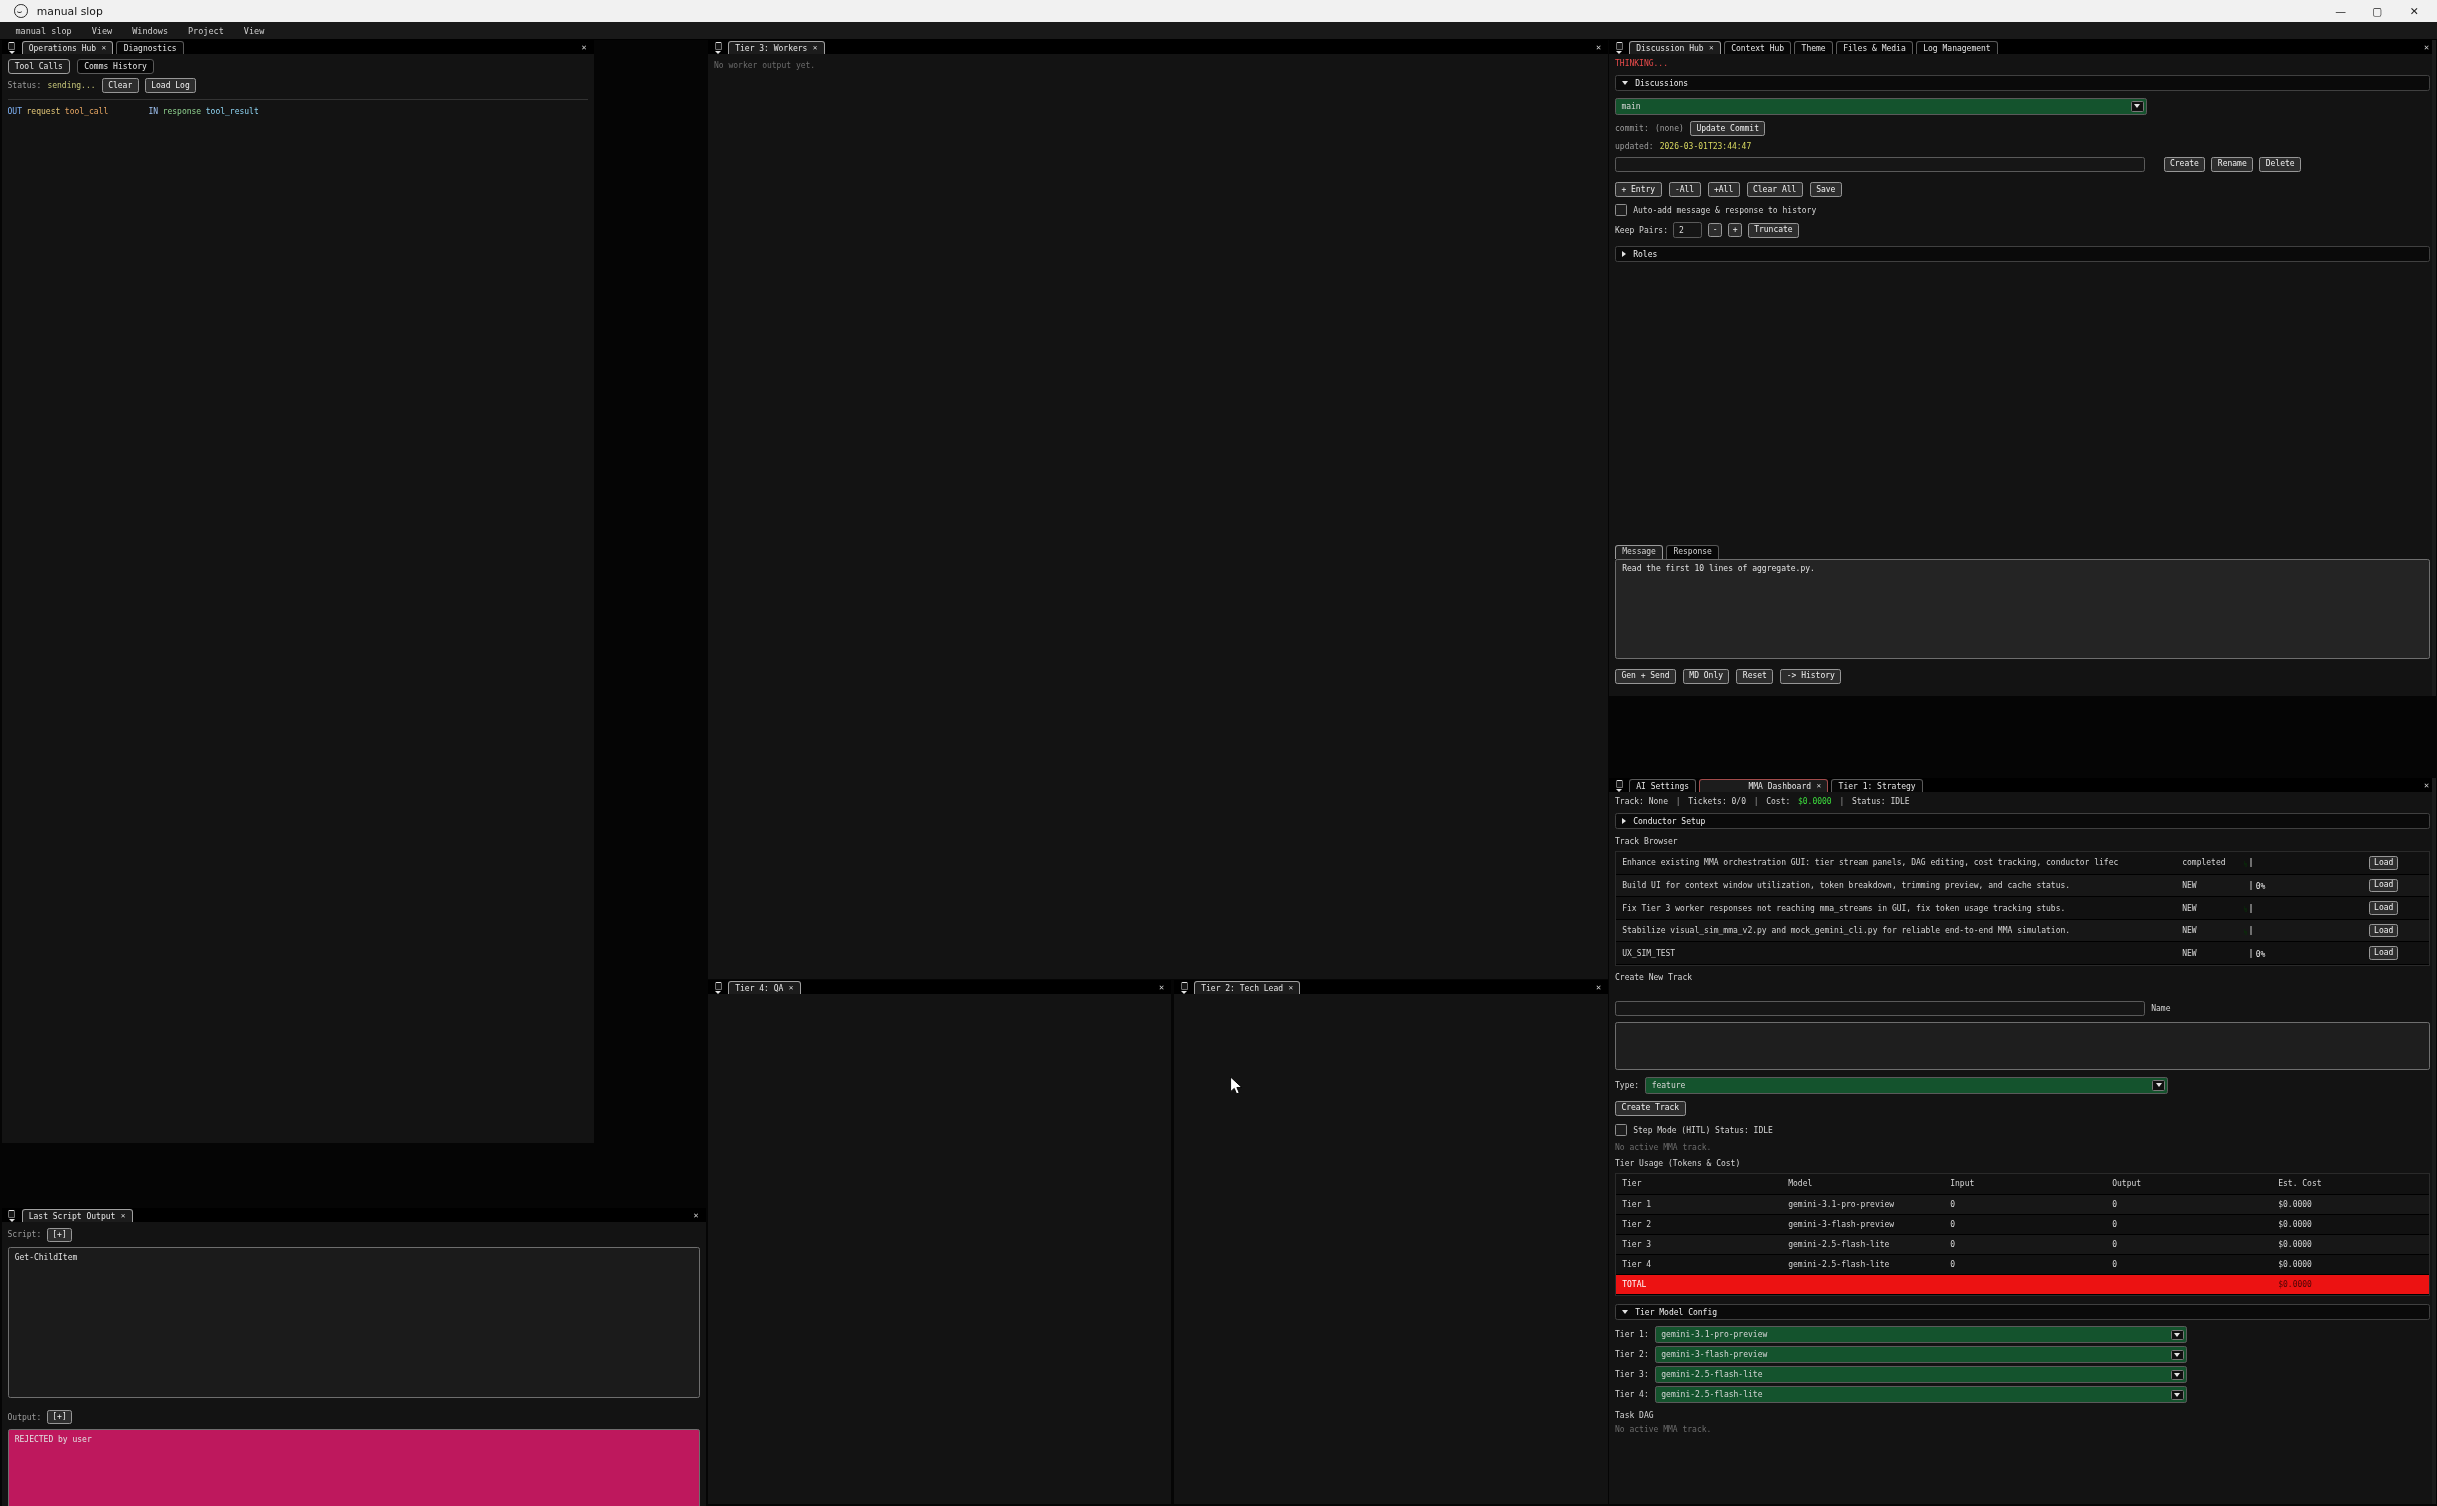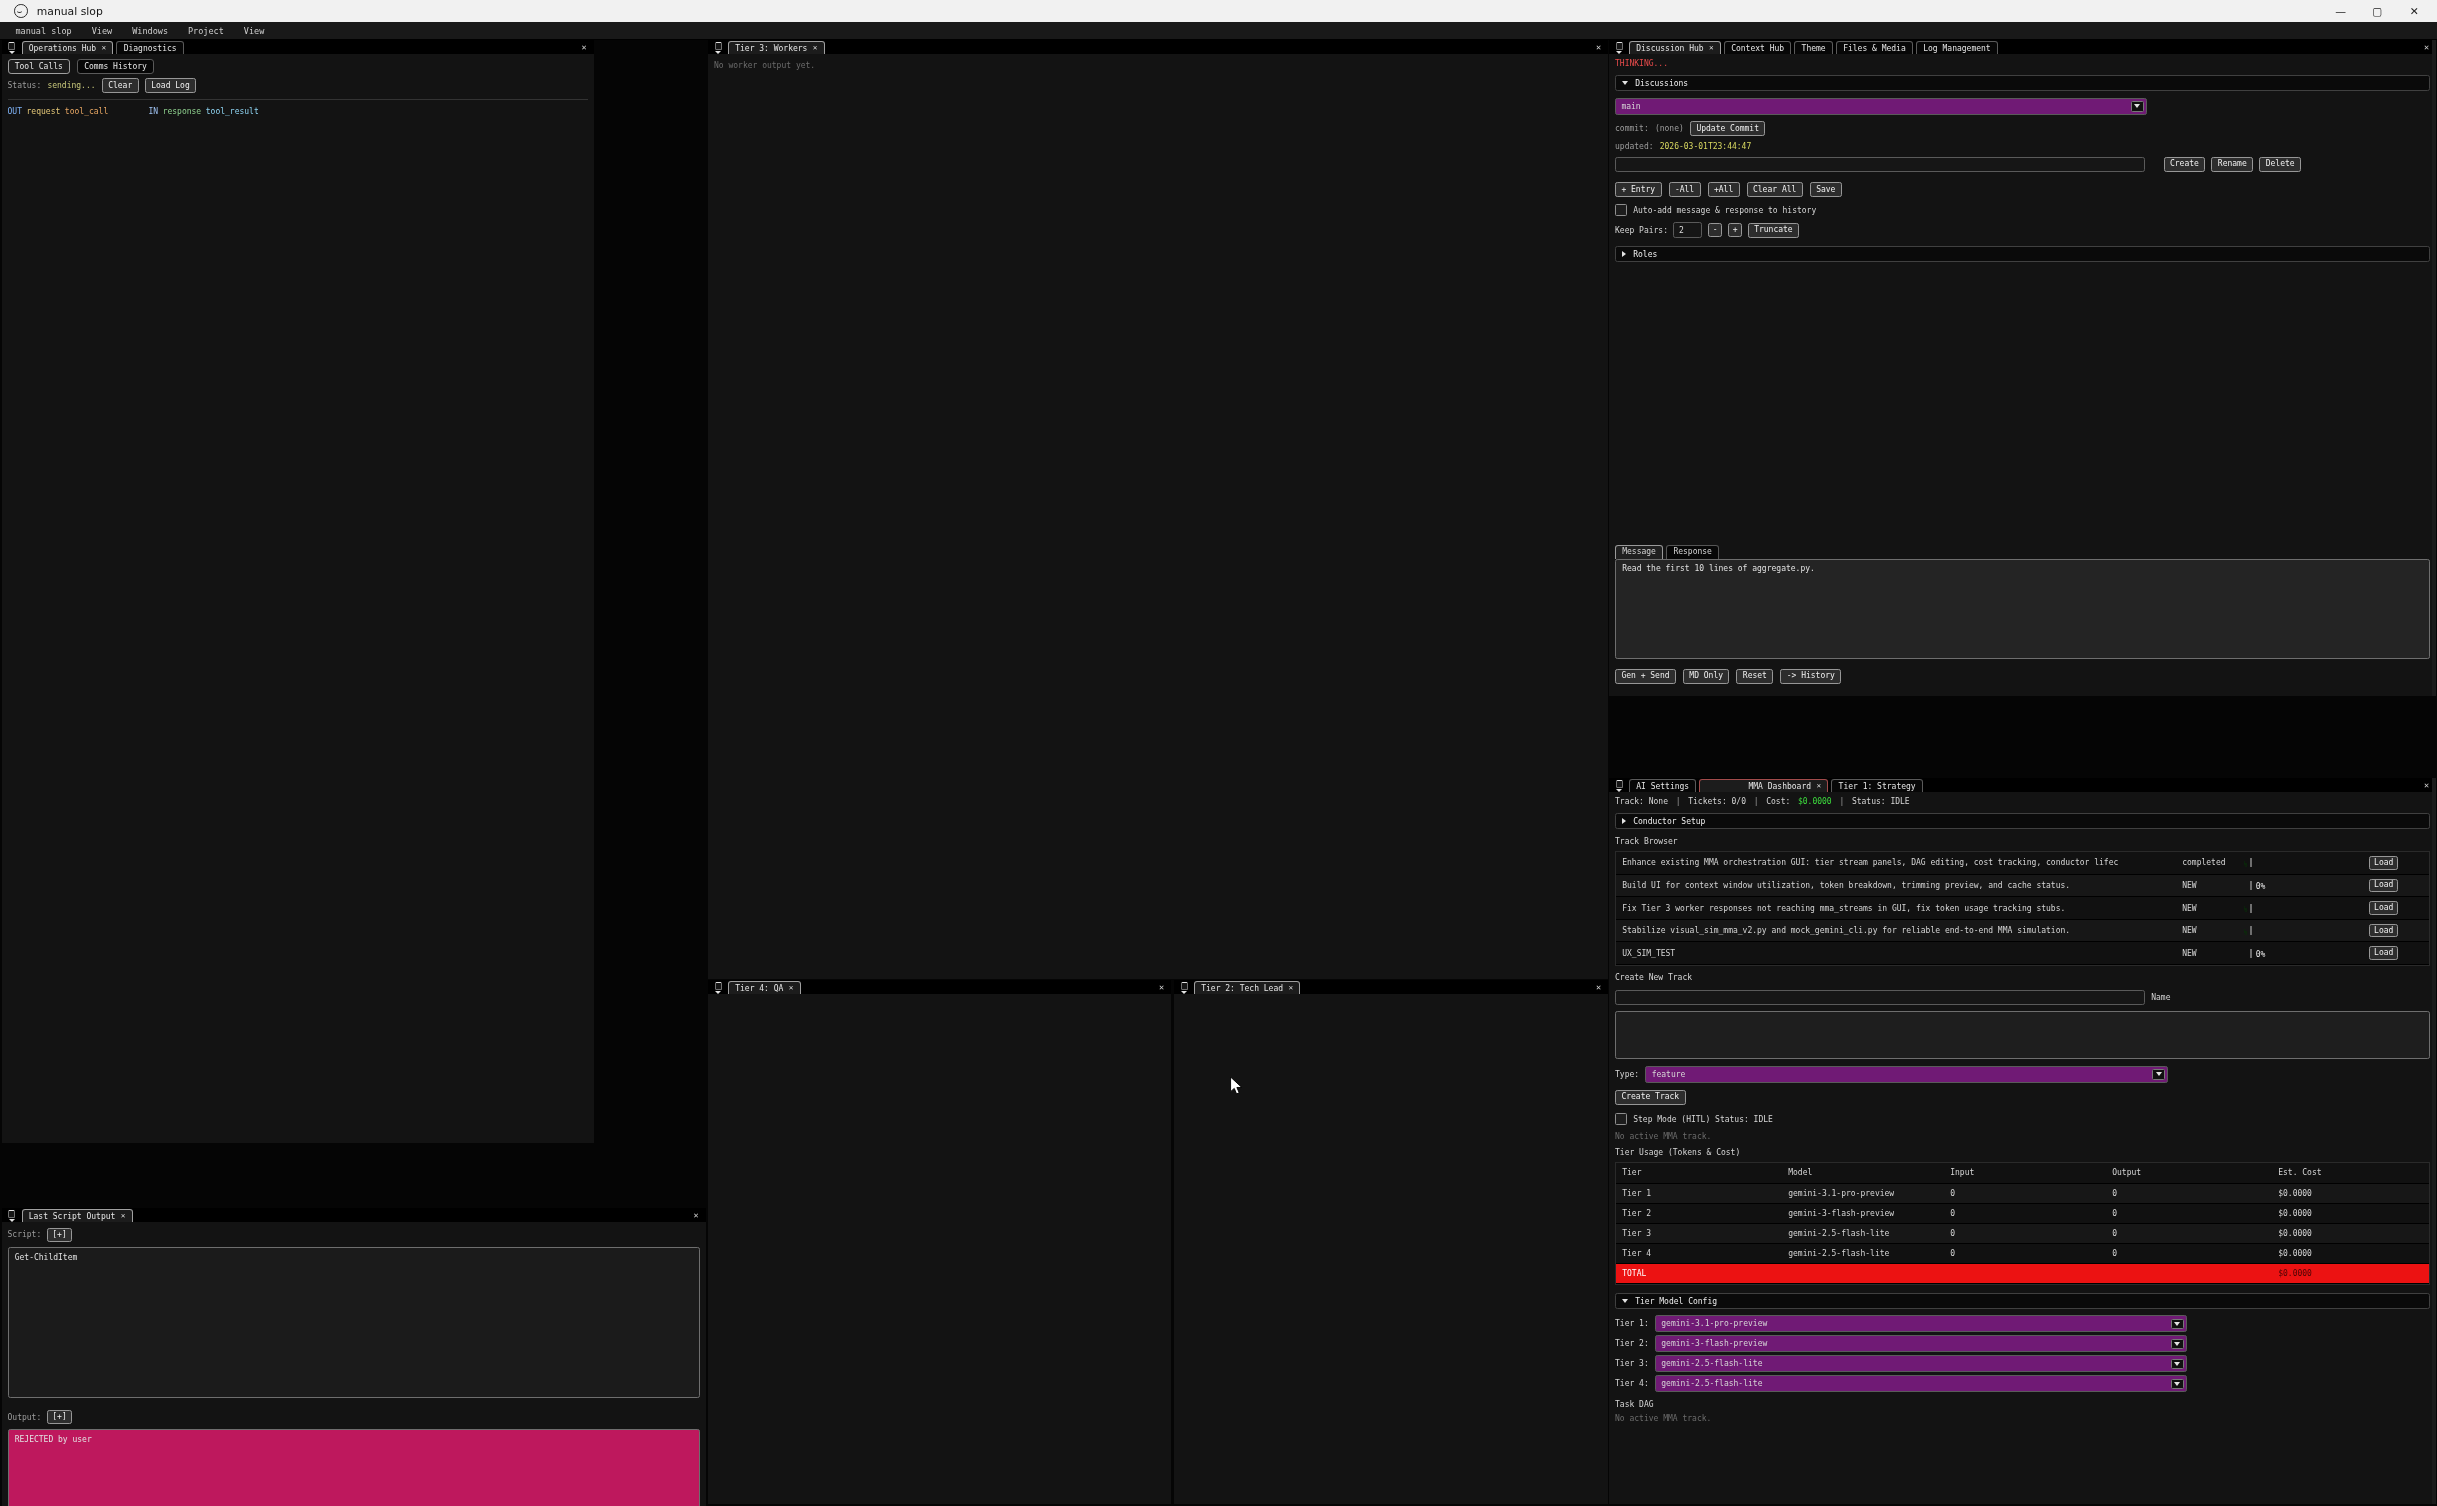--- a/index.html
+++ b/index.html
@@ -36,21 +36,21 @@
        padding:1.5px 5.4px;line-height:10px;white-space:nowrap;display:inline-block;}
   .btn.small{padding:0.8px 3.9px;}
   .row{display:flex;align-items:center;gap:6.2px;flex:none;}
   .input{background:#161616;border:0.8px solid #5a5a5a;border-radius:2.3px;height:15.4px;color:#dddddd;
          padding:0 4.6px;box-sizing:border-box;font-family:"DejaVu Sans Mono",monospace;font-size:8px;}
   .checkbox{width:10px;height:10px;background:#1d1d1d;border:0.8px solid #8f8f8f;border-radius:1.5px;flex:none;}
   .section-head{border:0.8px solid #404040;border-radius:2.3px;background:#0a0a0a;padding:2.3px 6.2px;
                 display:flex;align-items:center;gap:7px;color:#efefef;flex:none;}
   .tri-right{width:0;height:0;border-top:3.1px solid transparent;border-bottom:3.1px solid transparent;border-left:4.6px solid #e3e3e3;}
   .tri-down{width:0;height:0;border-left:3.1px solid transparent;border-right:3.1px solid transparent;border-top:4.6px solid #e3e3e3;}
-  .select{background:#701a75;border:0.8px solid #5a5a5a;border-radius:2.3px;height:17px;display:flex;align-items:center;
+  .select{background:#14532d;border:0.8px solid #5a5a5a;border-radius:2.3px;height:17px;display:flex;align-items:center;
           padding:0 18.5px 0 5.4px;position:relative;box-sizing:border-box;}
   .select .sel-arrow{position:absolute;right:2.3px;top:2.3px;bottom:2.3px;width:10.8px;display:flex;align-items:center;justify-content:center;
           border:0.8px solid #777;border-radius:1.5px;background:#101010;}
   .sep-line{border-bottom:0.8px solid #333;flex:none;}
 
   
   .ctab{padding:1.5px 6.2px;border:0.8px solid #555;border-bottom:none;border-radius:3.1px 3.1px 0 0;background:#070707;margin-right:3.1px;height:10px;}
   .ctab.active{background:#202020;border-color:#9a9a9a;}
   .textarea{background:#1e1e1e;border:0.8px solid #6e6e6e;border-radius:2.3px;padding:4.6px 6.2px;color:#e2e2e2;overflow:hidden;box-sizing:border-box;}
 
@@ -382,21 +382,21 @@
           <span class="tb-cell"><span class="btn small">Load</span></span>
         </div>
         <div class="tb-row tb-r">
           <span class="tb-cell">UX_SIM_TEST</span>
           <span class="tb-cell">NEW</span>
           <span class="tb-cell"><span class="bar empty"><span class="fill" style="width: 0%;"></span><span class="bar-lbl">0%</span></span></span>
           <span class="tb-cell"><span class="btn small">Load</span></span>
         </div>
       </div>
       <div style="margin-top:7px;">Create New Track</div>
-      <div class="row" style="margin-top:8px;">
+      <div class="row" style="margin-top:19px;">
         <input class="input" style="width: 530px;" value="">
         <span>Name</span>
       </div>
       <div class="textarea" style="margin-top:5.4px;height:48px;background:#1e1e1e;">
         <span></span>
       </div>
       <div class="row" style="margin-top:7px;">
         <span>Type:</span>
         <span class="select" style="width:523px;">
           <span>feature</span>

